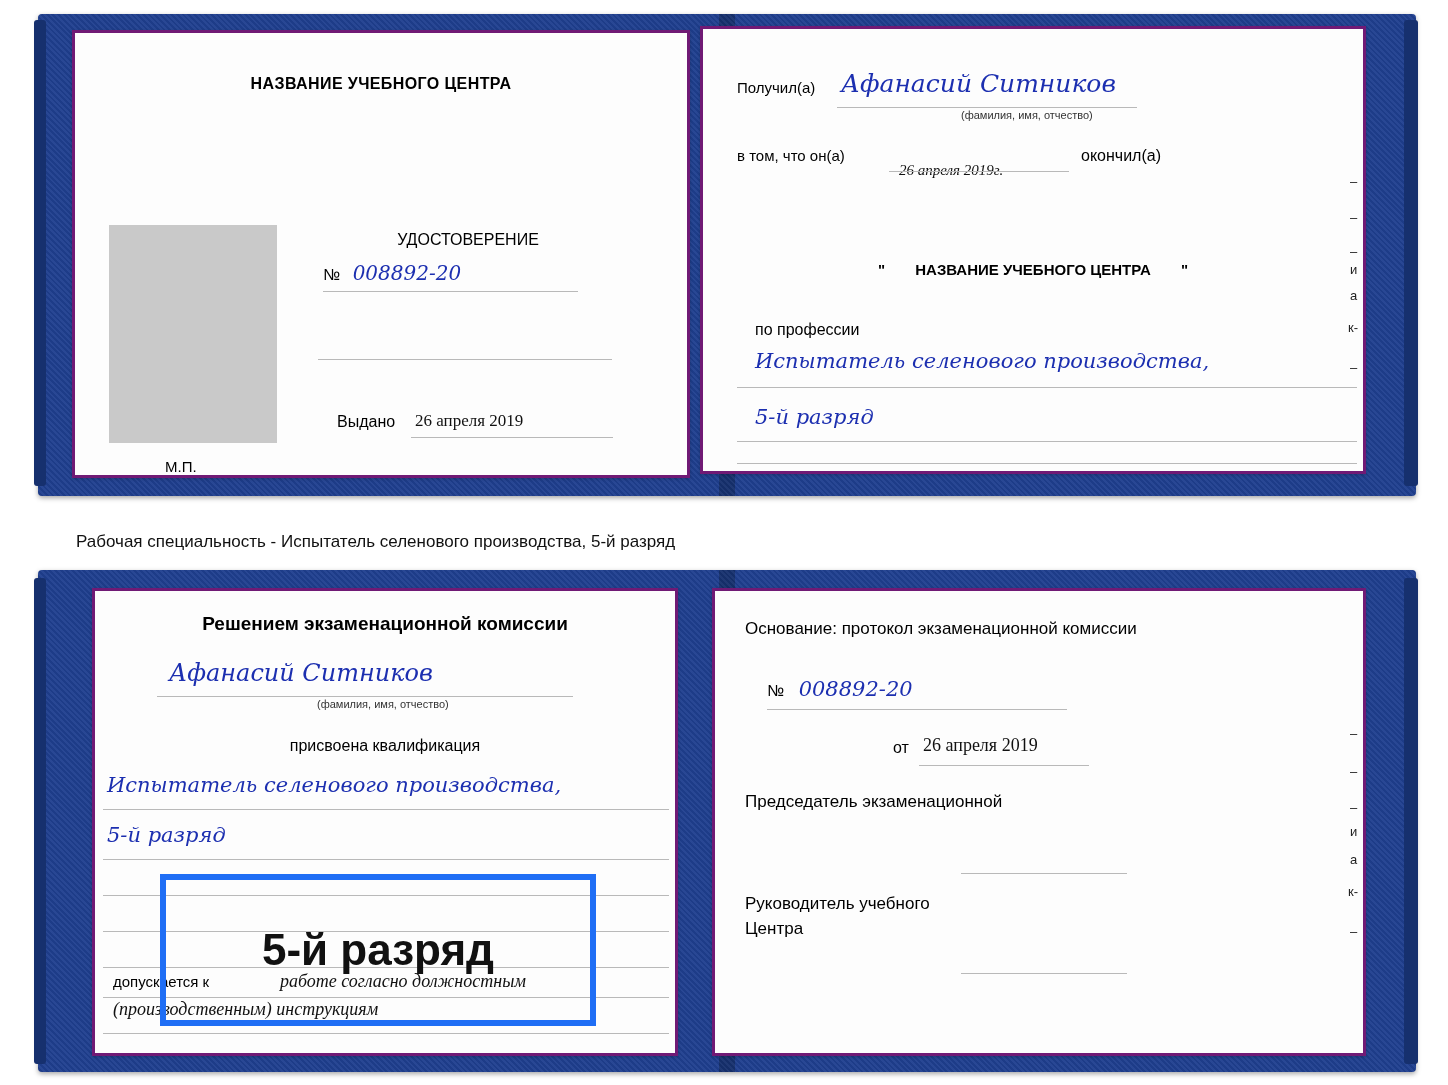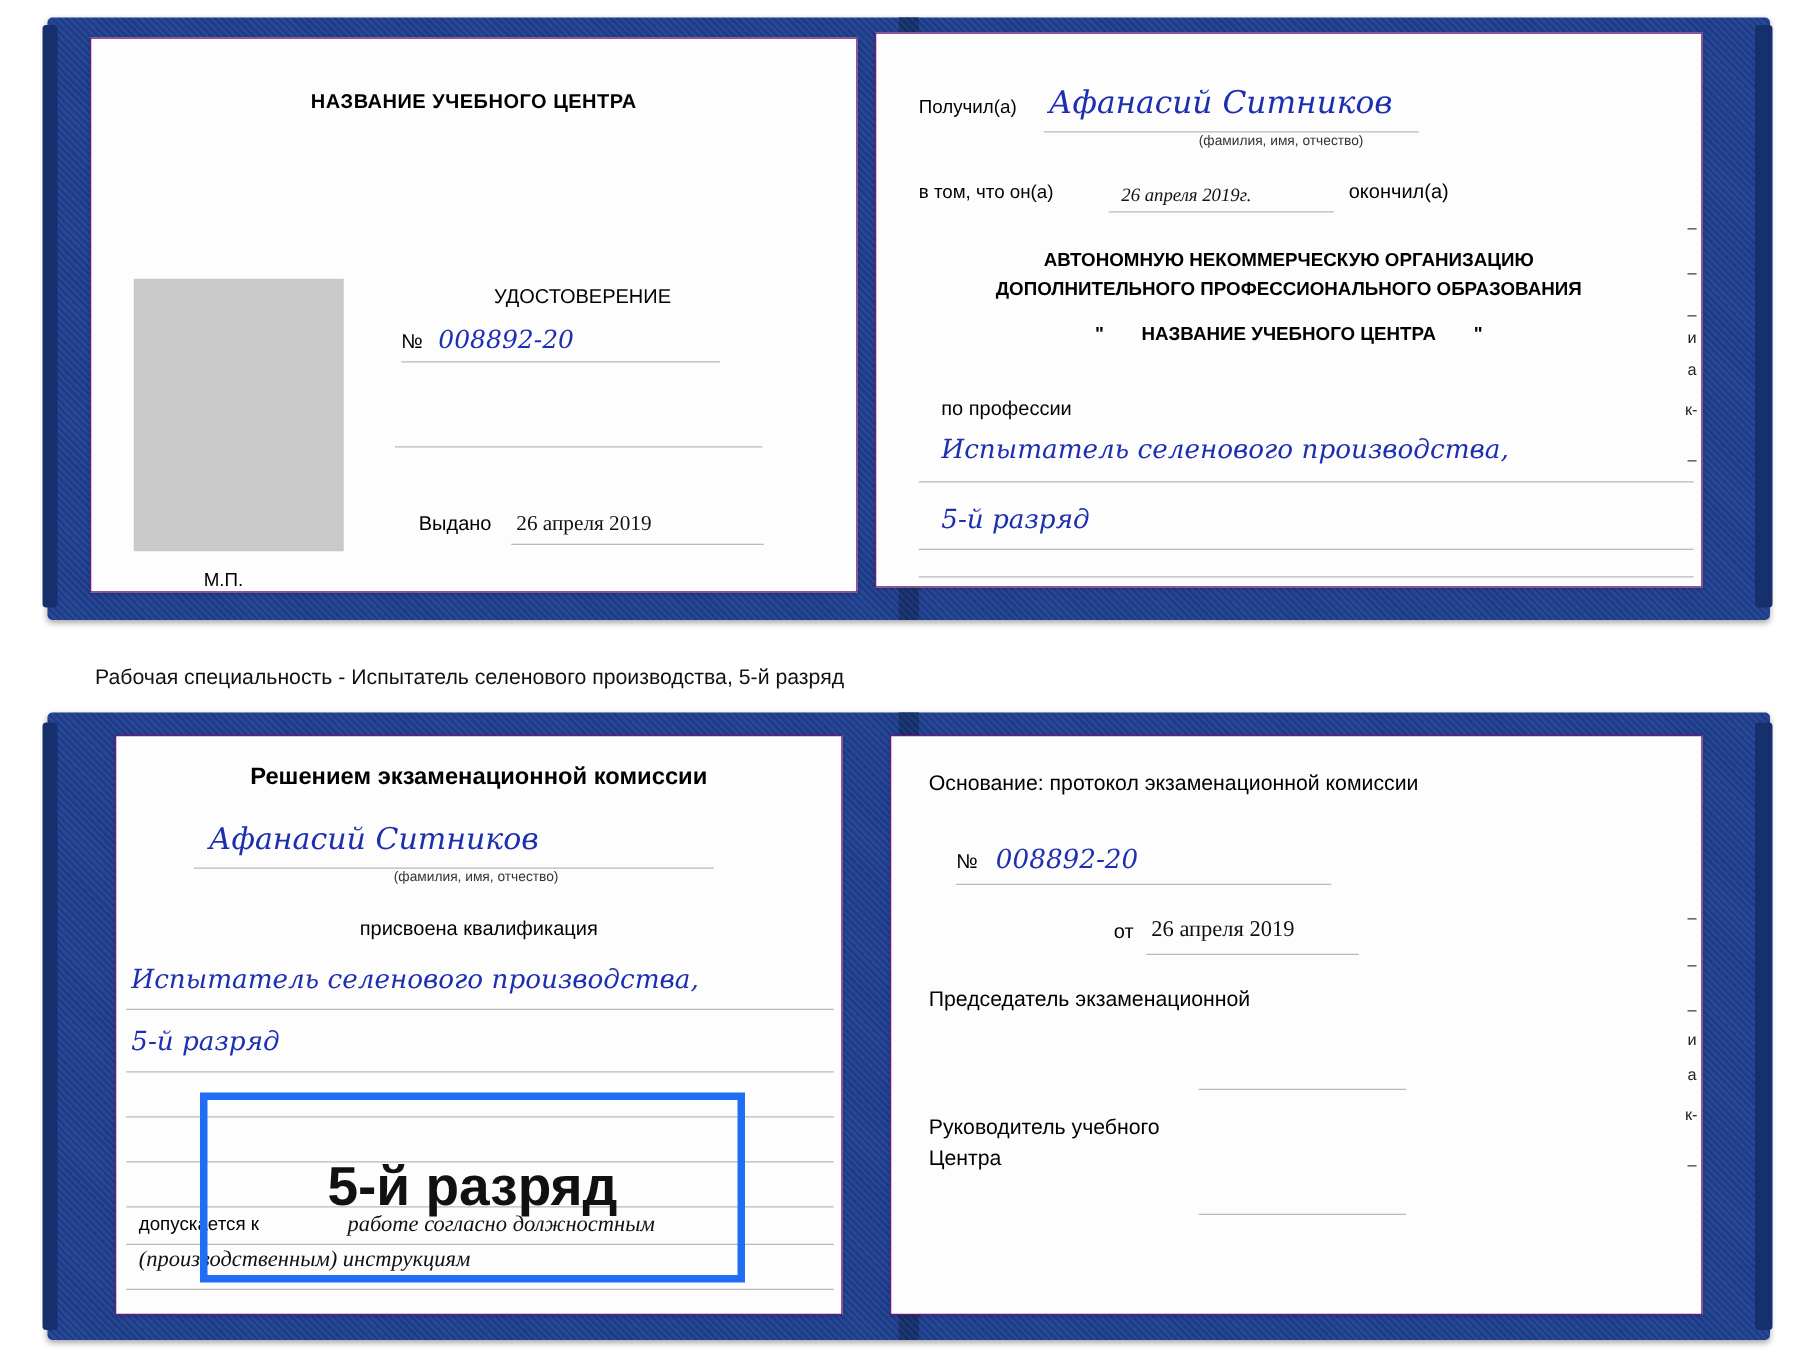--- a/index.html
+++ b/index.html
@@ -5,21 +5,21 @@
   html,body{margin:0;padding:0;background:#ffffff;}
   body{width:1448px;height:1085px;font-family:"Liberation Sans",sans-serif;position:relative;overflow:hidden;}
 
   .cert{position:absolute;background:#1f3f8f;border-radius:4px;
         box-shadow:0 2px 5px rgba(0,0,0,.35);}
   .cert::after{content:"";position:absolute;left:0;top:0;right:0;bottom:0;
         background:repeating-linear-gradient(45deg,rgba(255,255,255,.045) 0 2px,rgba(0,0,0,.05) 2px 4px);
         pointer-events:none;border-radius:4px;}
   .spine{position:absolute;top:0;bottom:0;width:16px;background:#16306e;}
 
-  .page{position:absolute;background:#fdfdfd;border:1px solid #701a75;box-shadow:0 1px 3px rgba(0,0,0,.2);}
+  .page{position:absolute;background:#fdfdfd;border:3px solid #701a75;box-shadow:0 1px 3px rgba(0,0,0,.2);}
 
   .ttl{font-weight:bold;text-align:center;letter-spacing:.4px;}
   .hand{font-family:"DejaVu Serif",serif;font-style:italic;color:#1c2fb0;}
   .hand-b{font-family:"DejaVu Serif",serif;font-style:italic;color:#1c2fb0;font-weight:normal;}
   .ink{font-family:"Liberation Serif",serif;color:#111;}
   .small{font-size:11px;color:#333;}
   .rule{position:absolute;height:0;border-bottom:1px solid #b9b9b9;}
 
   .photo{position:absolute;background:#c9c9c9;}
 
@@ -64,28 +64,24 @@
 </div>
 
 <div class="page" style="left:700px;top:26px;width:660px;height:442px;">
 
   <div style="position:absolute;left:34px;top:50px;font-size:15px;">Получил(а)</div>
   <div class="hand-b" style="position:absolute;left:138px;top:40px;font-size:25px;">Афанасий Ситников</div>
   <div class="rule" style="left:134px;top:78px;width:300px;"></div>
   <div class="small" style="position:absolute;left:258px;top:80px;font-size:11px;">(фамилия, имя, отчество)</div>
 
   <div style="position:absolute;left:34px;top:118px;font-size:15px;">в том, что он(а)</div>
-  <div class="ink" style="position:absolute;left:196px;top:122px;font-size:15px;font-style:italic;">26 апреля 2019г.</div>
+  <div class="ink" style="position:absolute;left:196px;top:133px;font-size:15px;font-style:italic;">26 апреля 2019г.</div>
   <div class="rule" style="left:186px;top:142px;width:180px;"></div>
   <div style="position:absolute;left:378px;top:118px;font-size:16px;">окончил(а)</div>
 
-  <div style="position:absolute;left:0;right:0;top:170px;text-align:center;font-weight:bold;font-size:15px;line-height:23px;">
-    <div>АВТОНОМНУЮ НЕКОММЕРЧЕСКУЮ ОРГАНИЗАЦИЮ</div>
-    <div>ДОПОЛНИТЕЛЬНОГО ПРОФЕССИОНАЛЬНОГО ОБРАЗОВАНИЯ</div>
-  </div>
   <div style="position:absolute;left:0;right:0;top:232px;text-align:center;font-weight:bold;font-size:15px;">
     <span style="margin-right:26px;">"</span>
     <span>НАЗВАНИЕ УЧЕБНОГО ЦЕНТРА</span>
     <span style="margin-left:26px;">"</span>
   </div>
 
   <div style="position:absolute;left:52px;top:292px;font-size:16px;">по профессии</div>
 
   <div class="hand" style="position:absolute;left:52px;top:320px;font-size:21px;">Испытатель селенового производства,</div>
   <div class="rule" style="left:34px;top:358px;width:620px;"></div>

